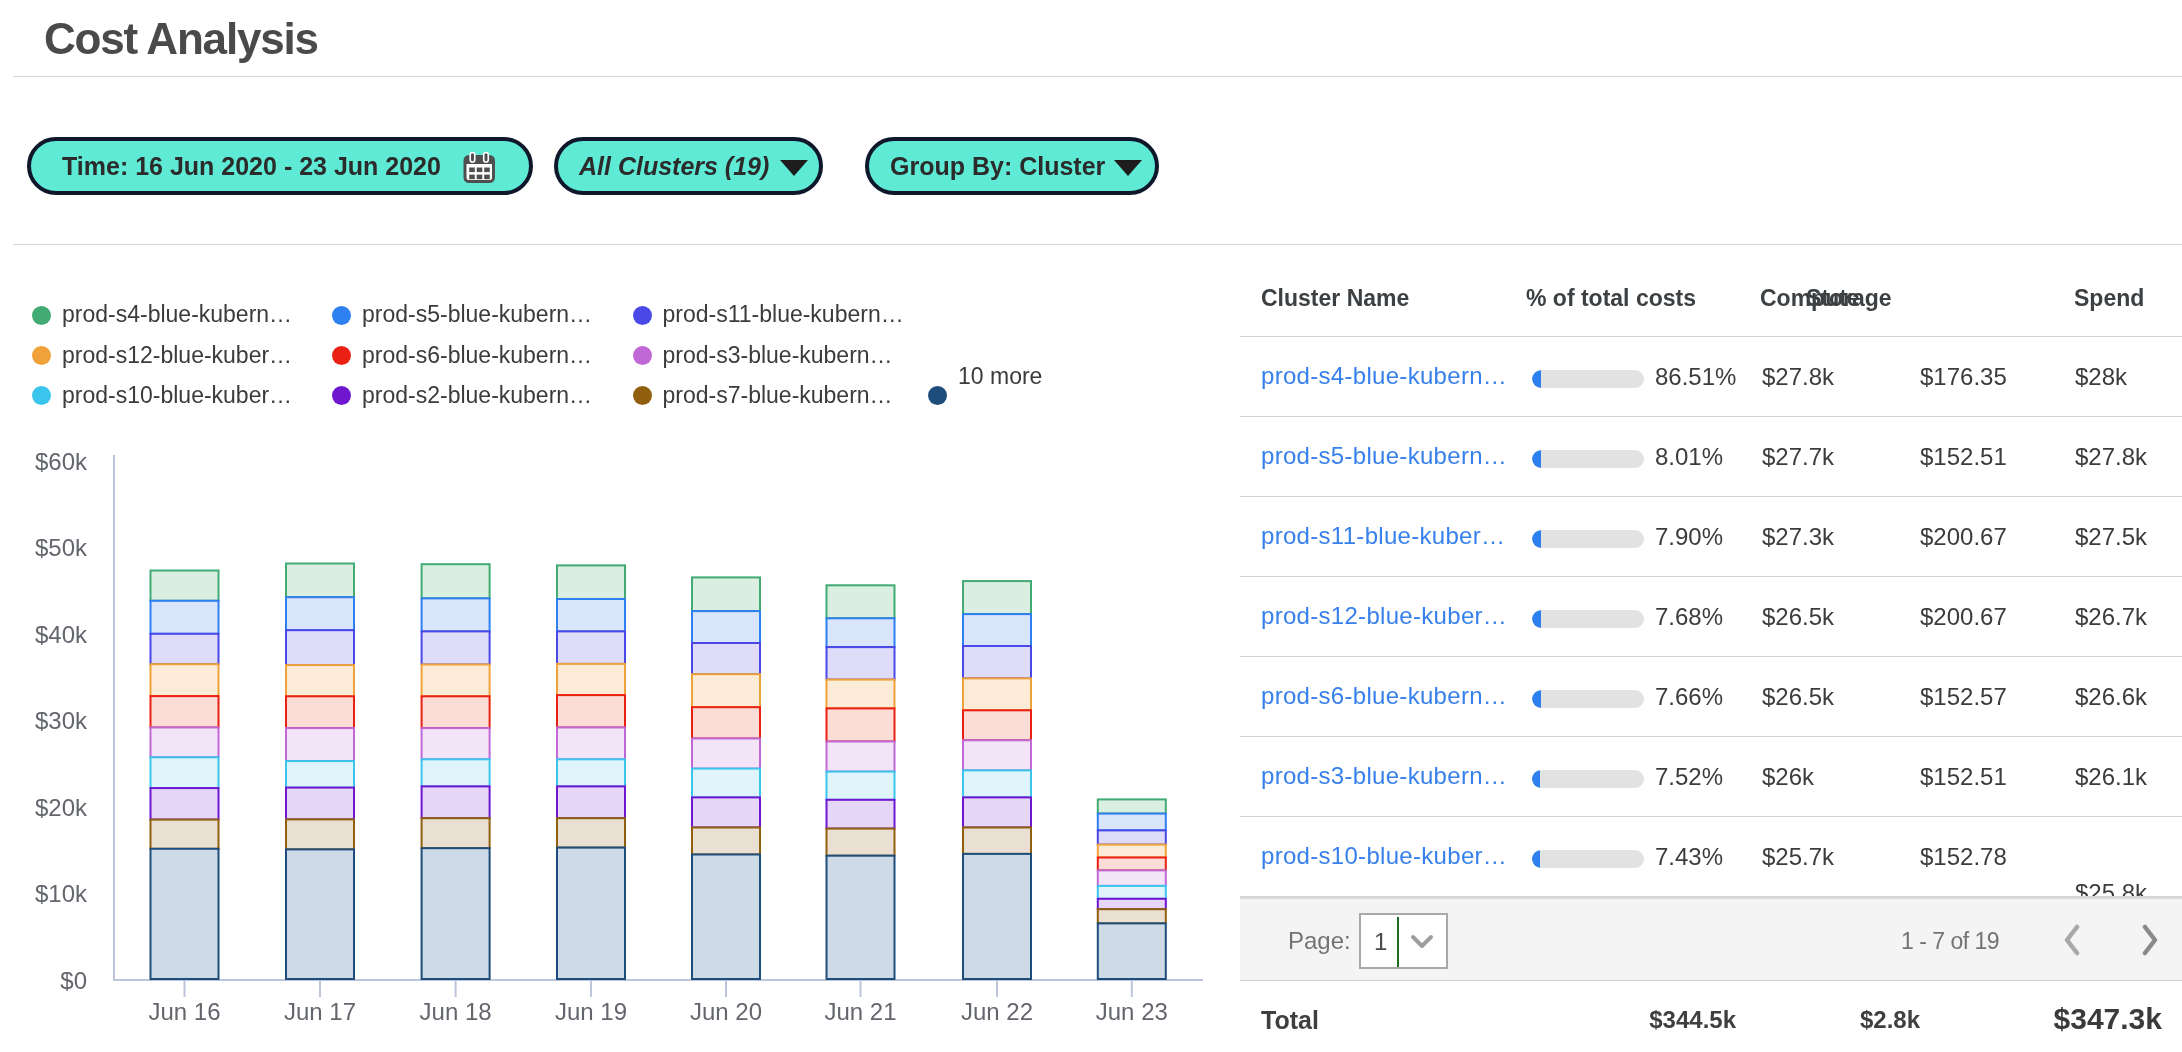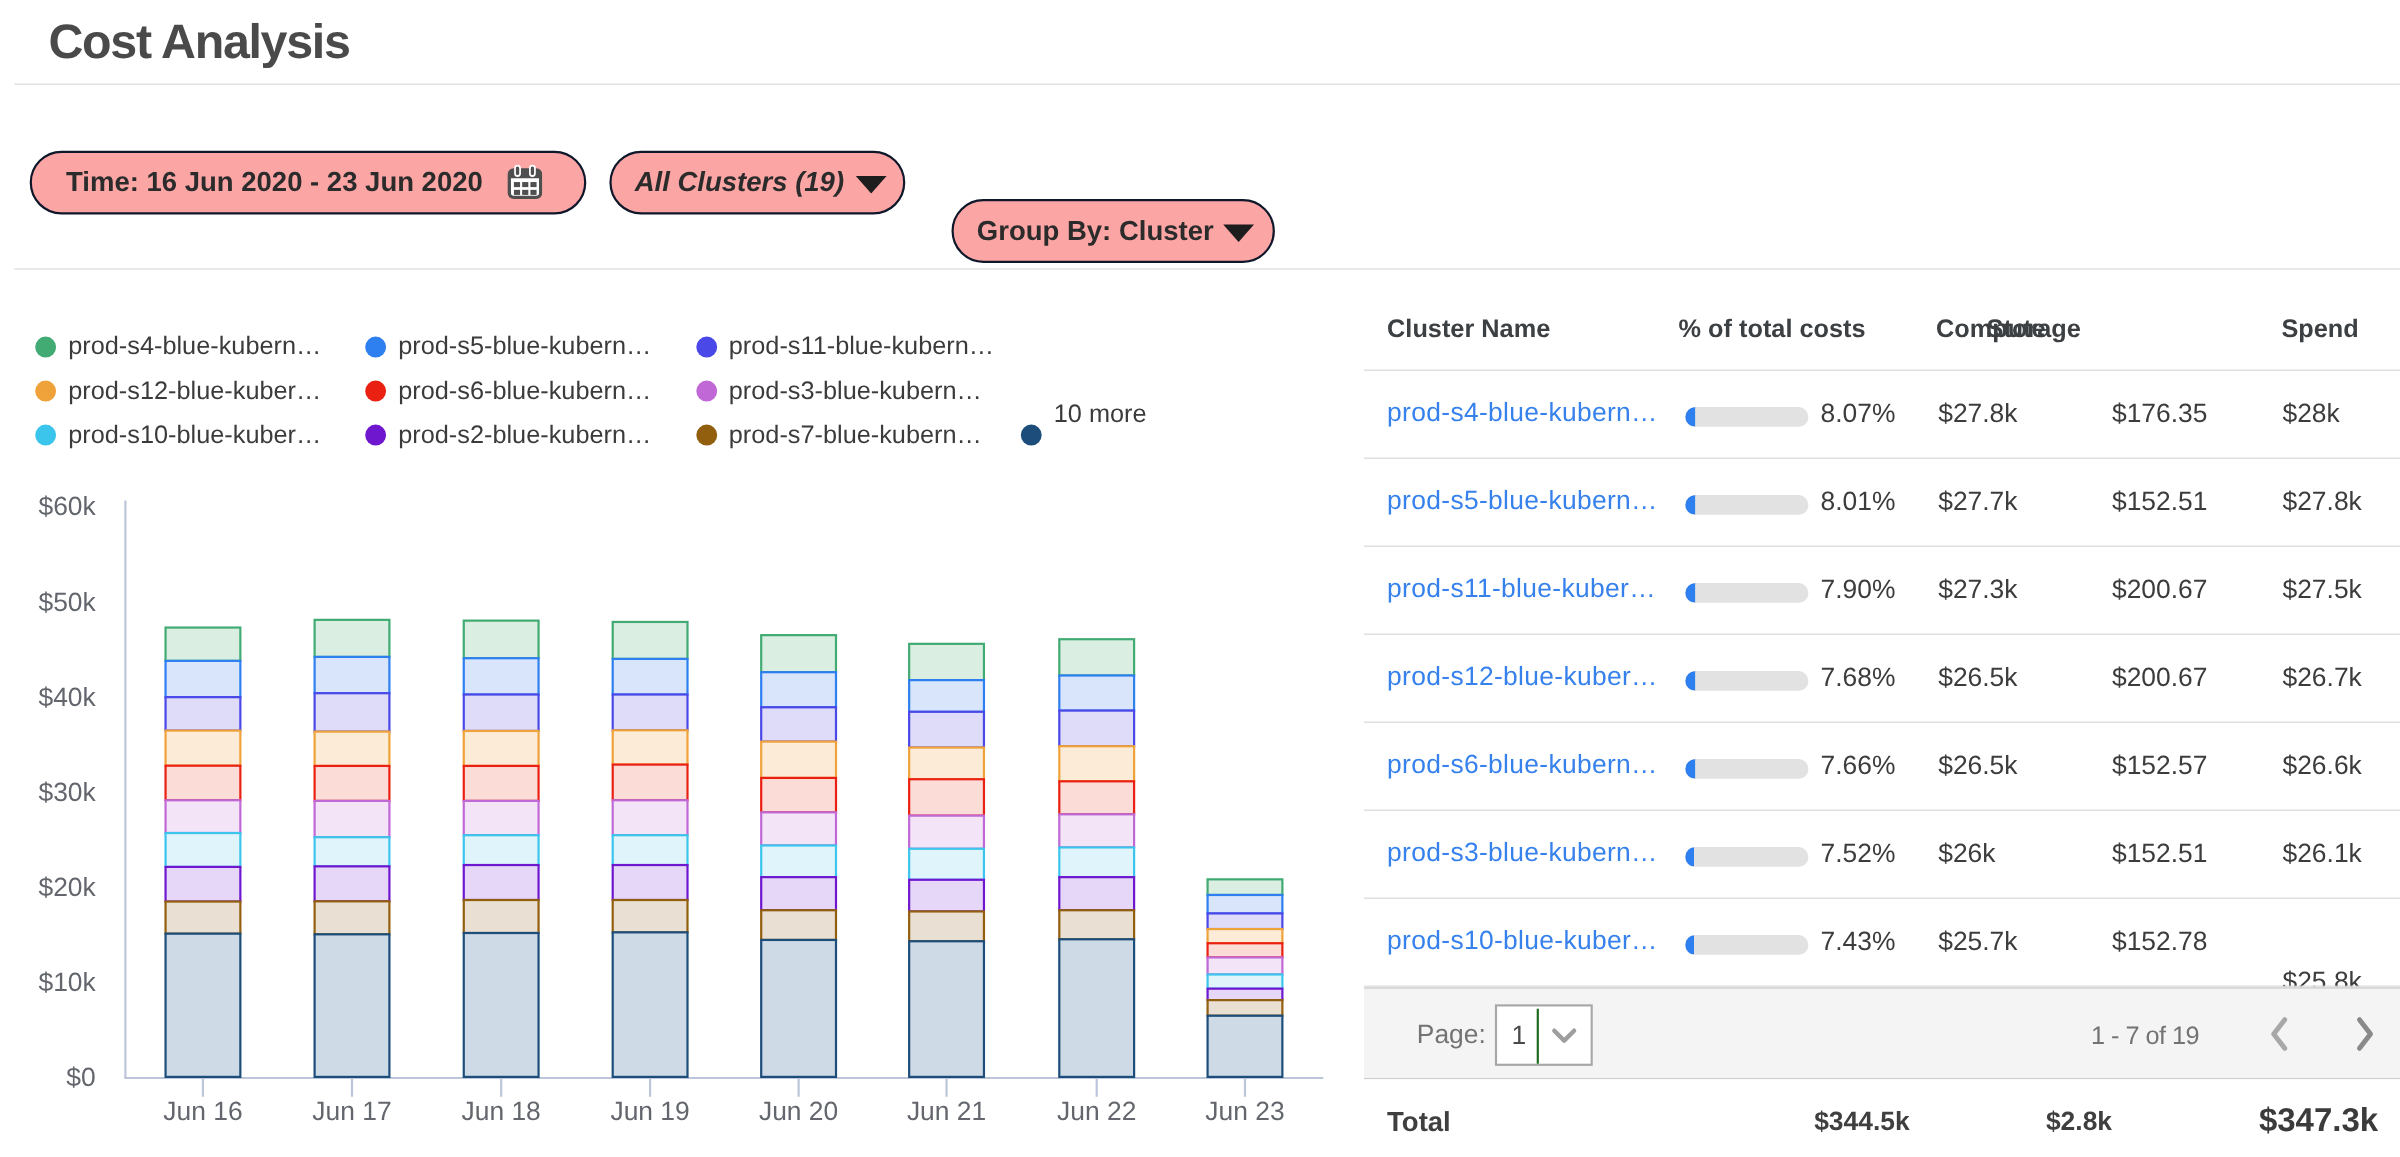--- a/index.html
+++ b/index.html
@@ -1,19 +1,19 @@
 <!DOCTYPE html>
 <html><head>
 <meta charset="utf-8">
 <style>
 * { margin:0; padding:0; box-sizing:border-box; }
 html,body { width:2182px; height:1052px; background:#ffffff; font-family:"Liberation Sans", sans-serif; overflow:hidden; }
 #title { position:absolute; left:44px; top:14px; font-size:44px; font-weight:bold; color:#4a4a4a; letter-spacing:-1.2px; }
 .hr { position:absolute; left:13px; right:0; height:0; border-top:1px solid #d8d8d8; }
-.pillbtn { position:absolute; top:137px; height:58px; border:2px solid #0f172a; border-radius:29px; background:#fca5a5; display:flex; align-items:center; font-size:25px; font-weight:bold; color:#2b2b2b; }
+.pillbtn { position:absolute; top:137px; height:58px; border:4px solid #0f172a; border-radius:29px; background:#5eead4; display:flex; align-items:center; font-size:25px; font-weight:bold; color:#2b2b2b; }
 .tri { width:0; height:0; border-left:14px solid transparent; border-right:14px solid transparent; border-top:16px solid #1d1d1d; margin-top:3px; }
 .ldot { position:absolute; width:19px; height:19px; border-radius:50%; }
 .ltxt { position:absolute; font-size:23px; color:#3b3b3b; }
 .th { position:absolute; font-size:23px; font-weight:bold; color:#3c4043; }
 .sep { position:absolute; left:1240px; right:0; border-top:1px solid #d4d4d4; }
 .lnk { position:absolute; font-size:24px; color:#3781ec; letter-spacing:0.3px; }
 .val { position:absolute; font-size:24px; color:#3c3c3c; }
 .pill { position:absolute; width:112px; height:18px; border-radius:9px; background:#e2e2e2; overflow:hidden; }
 .pfill { height:18px; background:#2e7ff0; border-radius:9px 0 0 9px; }
 #pagebar { position:absolute; left:1240px; right:0; top:897px; height:84px; background:#f4f4f4; border-top:2px solid #d9d9d9; border-bottom:1px solid #cdcdcd; }
@@ -37,21 +37,21 @@
       <rect x="6.2" y="17.5" width="5.6" height="4.6"></rect>
         <rect x="13.7" y="17.5" width="5.6" height="4.6"></rect>
         <rect x="21.2" y="17.5" width="5.6" height="4.6"></rect>
       <rect x="6.2" y="24.6" width="5.6" height="4.6"></rect>
         <rect x="13.7" y="24.6" width="5.6" height="4.6"></rect>
         <rect x="21.2" y="24.6" width="5.6" height="4.6"></rect>
     </g>
   </svg>
 </div>
 <div class="pillbtn" style="left:554px; width:269px; padding-left:21px;font-style:italic;">All Clusters (19)<span class="tri" style="margin-left:11px"></span></div>
-<div class="pillbtn" style="left:865px; width:294px; padding-left:21px;margin-top:44px;">Group By: Cluster<span class="tri" style="margin-left:9px"></span></div>
+<div class="pillbtn" style="left:865px; width:294px; padding-left:21px;">Group By: Cluster<span class="tri" style="margin-left:9px"></span></div>
 
 <div class="ldot" style="left:32px;top:305.5px;background:#41ab73"></div>
 <div class="ltxt" style="left:62px;top:301px">prod-s4-blue-kubern…</div>
 <div class="ldot" style="left:332px;top:305.5px;background:#2e7ff0"></div>
 <div class="ltxt" style="left:362px;top:301px">prod-s5-blue-kubern…</div>
 <div class="ldot" style="left:632.5px;top:305.5px;background:#4b48e8"></div>
 <div class="ltxt" style="left:662.5px;top:301px">prod-s11-blue-kubern…</div>
 <div class="ldot" style="left:32px;top:346.0px;background:#f0a23a"></div>
 <div class="ltxt" style="left:62px;top:341.5px">prod-s12-blue-kuber…</div>
 <div class="ldot" style="left:332px;top:346.0px;background:#ea2112"></div>
@@ -178,21 +178,21 @@
 <div class="th" style="left:1261px;top:285px">Cluster Name</div>
 <div class="th" style="left:1526px;top:285px">% of total costs</div>
 <div class="th" style="left:1760px;top:285px">Compute</div>
 <div class="th" style="left:1806px;top:285px">Storage</div>
 <div class="th" style="left:2074px;top:285px">Spend</div>
 <div class="sep" style="top:336px"></div>
 <div class="lnk" style="left:1261px;top:362px">prod-s4-blue-kubern…</div>
 <div class="pill" style="left:1532px;top:370px">
     <div class="pfill" style="width:9.0px"></div>
   </div>
-<div class="val" style="left:1655px;top:363px">8.07%</div>
+<div class="val" style="left:1655px;top:363px">86.51%</div>
 <div class="val" style="left:1762px;top:363px">$27.8k</div>
 <div class="val" style="left:1920px;top:363px">$176.35</div>
 <div class="val" style="left:2075px;top:363px">$28k</div>
 <div class="lnk" style="left:1261px;top:442px">prod-s5-blue-kubern…</div>
 <div class="pill" style="left:1532px;top:450px">
     <div class="pfill" style="width:9.0px"></div>
   </div>
 <div class="val" style="left:1655px;top:443px">8.01%</div>
 <div class="val" style="left:1762px;top:443px">$27.7k</div>
 <div class="val" style="left:1920px;top:443px">$152.51</div>

